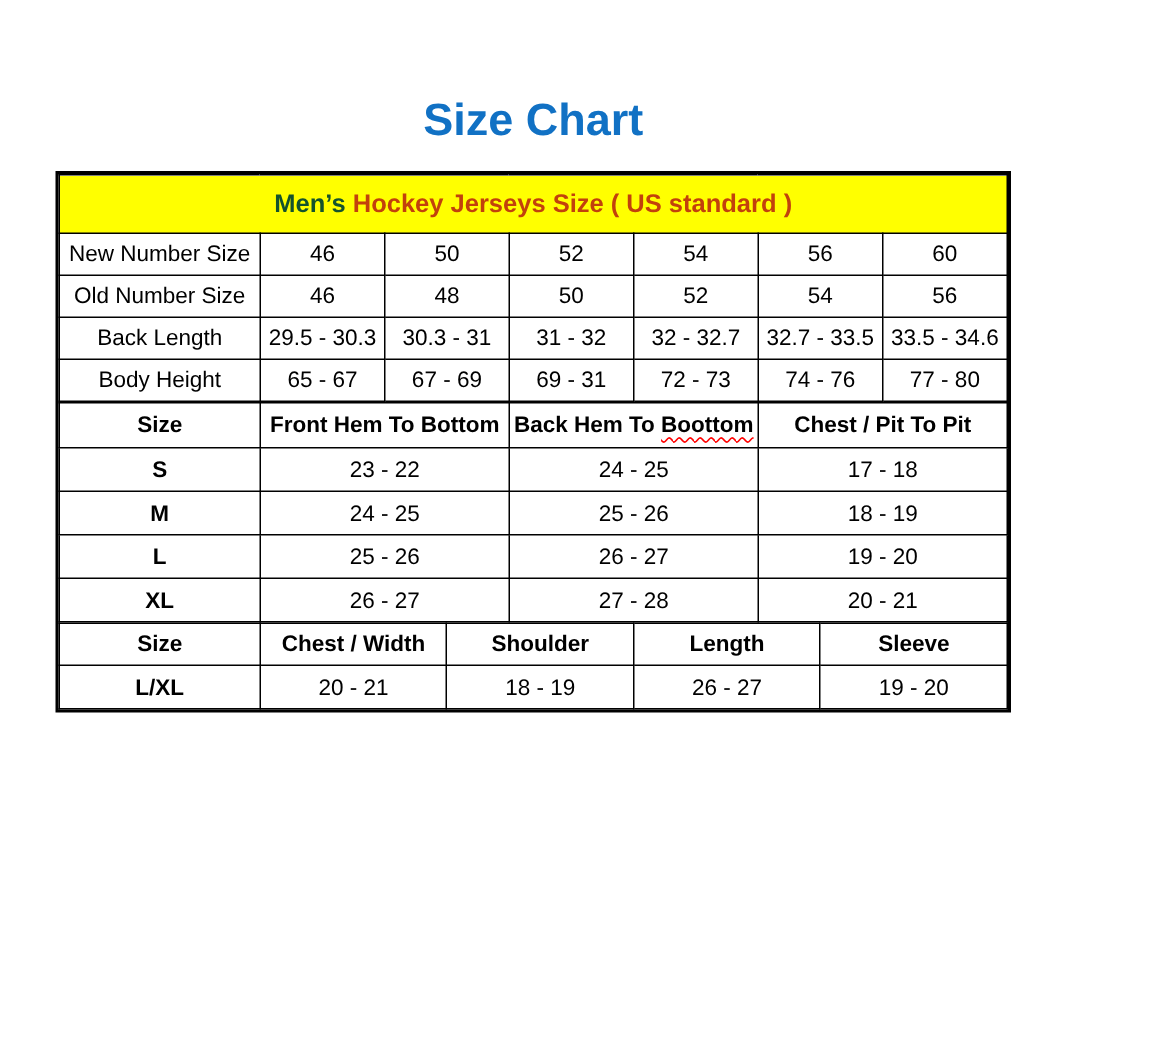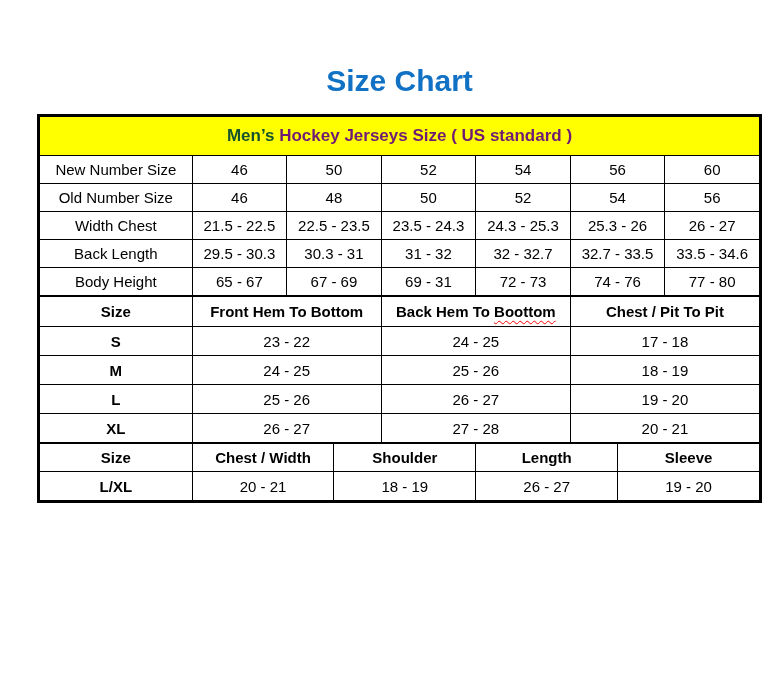--- a/index.html
+++ b/index.html
@@ -1,42 +1,42 @@
 <!DOCTYPE html>
 <html><head>
 <meta charset="utf-8">
 <style>
   html, body { margin: 0; padding: 0; }
   body {
     width: 776px; height: 692px; background: #ffffff;
     font-family: "Liberation Sans", sans-serif;
     color: #000;
   }
-  .container { width: 725px; margin-left: 37px; }
+  .container { width: 637px; margin-left: 37px; }
   .page-title {
     margin: 0; padding-top: 64px; padding-bottom: 16px;
     text-align: center;
     font-size: 30px; font-weight: bold; color: #1171c4;
   }
   .chart-wrap { border: 2.5px solid #000; }
   table.size-table {
     width: 100%; border-collapse: collapse; table-layout: fixed;
   }
   table.size-table td, table.size-table th {
     border: 1.5px solid #000;
     text-align: center; vertical-align: middle;
     font-size: 15px; padding: 0 2px; color: #000;
     overflow: hidden; white-space: nowrap;
   }
   tr.band td {
     background: #ffff00;
     font-size: 17px; font-weight: bold;
   }
   tr.band .hl { color: #14532d; }
-  tr.band .rest { color: #701a75; }
+  tr.band .rest { color: #c2410c; }
   th { font-weight: bold; }
   td.rlabel { font-weight: normal; }
   .h-band   { height: 39px; }
   .h-band-y { height: 32px; }
   .h-hdr    { height: 27px; }
   .h-hdr-w  { height: 30px; }
   .h-row    { height: 28px; }
   .h-row-w  { height: 29px; }
   .misspelled {
     text-decoration-line: underline;
@@ -79,29 +79,20 @@
         <td>60</td>
       </tr>
       <tr class="h-row">
         <td class="rlabel">Old Number Size</td>
         <td>46</td>
         <td>48</td>
         <td>50</td>
         <td>52</td>
         <td>54</td>
         <td>56</td>
-      </tr>
-      <tr class="h-row">
-        <td class="rlabel">Width Chest</td>
-        <td>21.5 - 22.5</td>
-        <td>22.5 - 23.5</td>
-        <td>23.5 - 24.3</td>
-        <td>24.3 - 25.3</td>
-        <td>25.3 - 26</td>
-        <td>26 - 27</td>
       </tr>
       <tr class="h-row">
         <td class="rlabel">Back Length</td>
         <td>29.5 - 30.3</td>
         <td>30.3 - 31</td>
         <td>31 - 32</td>
         <td>32 - 32.7</td>
         <td>32.7 - 33.5</td>
         <td>33.5 - 34.6</td>
       </tr>

